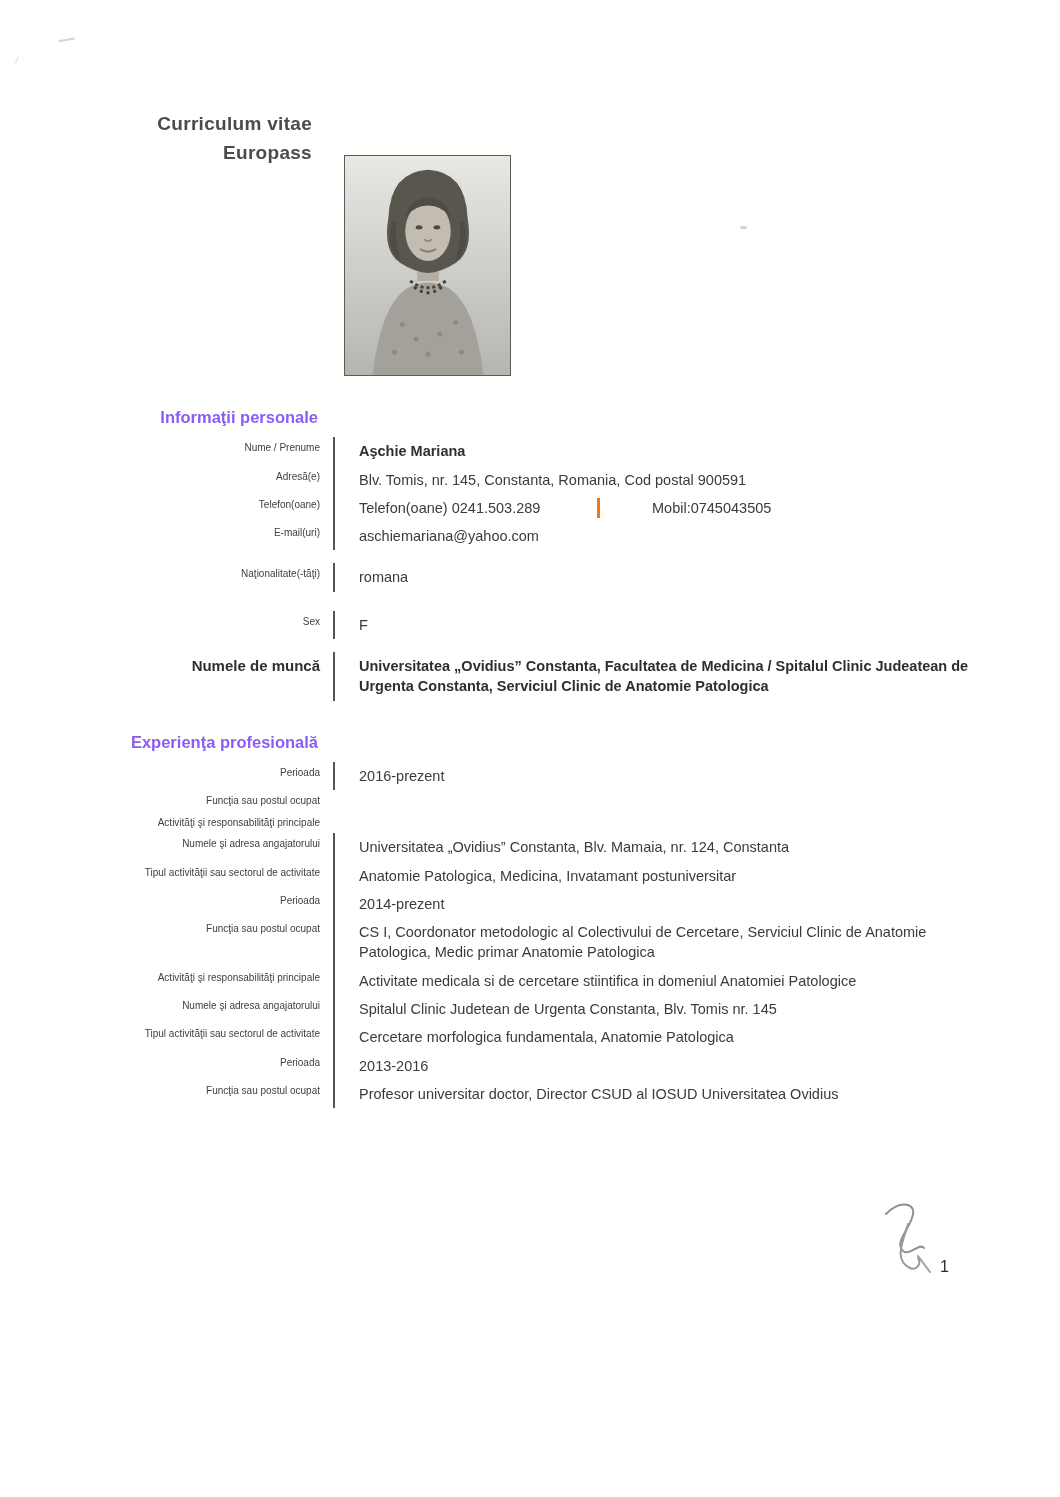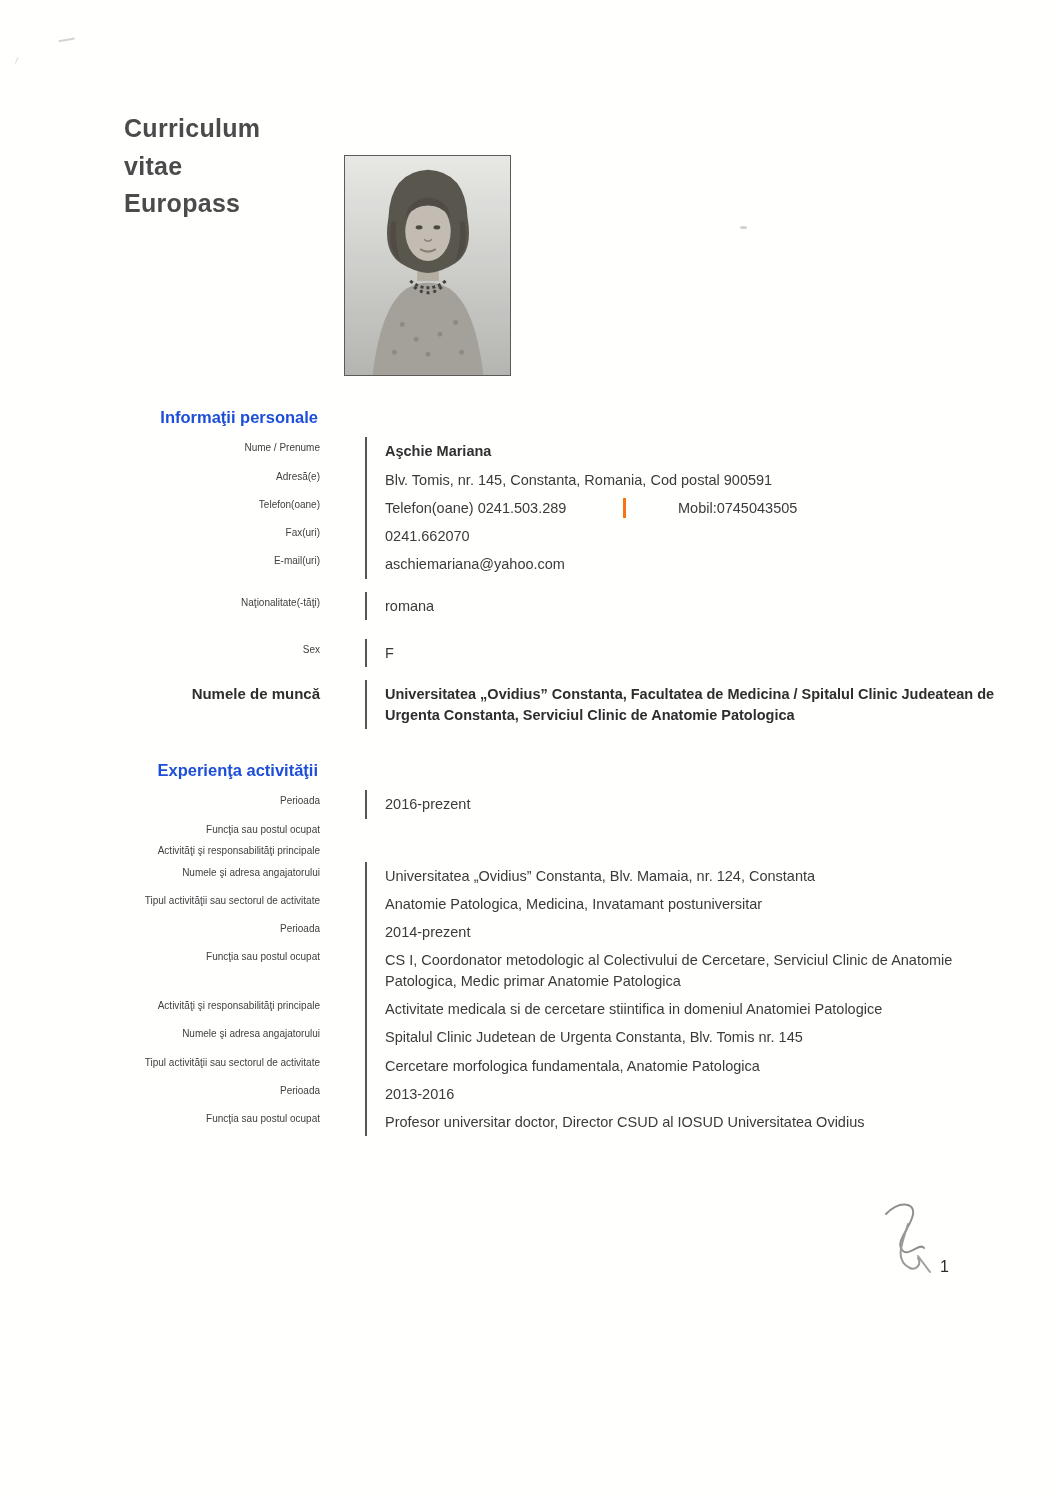--- a/index.html
+++ b/index.html
@@ -10,36 +10,36 @@
 
   
   .artifact-1 { position: absolute; left: 58px; top: 32px; width: 16px; height: 9px;
                 border-bottom: 2px solid #c9c9c9; transform: rotate(-10deg); opacity: .8; }
   .artifact-2 { position: absolute; left: 16px; top: 58px; width: 7px; height: 7px;
                 border-left: 1px solid #d2d2d2; transform: rotate(25deg); opacity: .8; }
   .artifact-3 { position: absolute; left: 740px; top: 226px; width: 7px; height: 3px;
                 background: #d0d0d0; border-radius: 50%; }
 
   .title-block { position: absolute; left: 124px; top: 110px; width: 188px;
-                 font-weight: bold; font-size: 25px; color: #4b4b4b;
+                 text-align: right; font-weight: bold; font-size: 19px; color: #4b4b4b;
                  line-height: 1.5; letter-spacing: .3px; }
 
   .photo-frame { position: absolute; left: 344px; top: 155px; width: 167px; height: 221px;
                  border: 1px solid #5b5b5b; background: #e6e6e4; }
   .photo-frame svg { display: block; width: 100%; height: 100%; }
 
   .content { position: absolute; top: 402px; left: 0; width: 1026px; }
 
   .row { display: flex; align-items: flex-start; }
   .label { flex: 0 0 333px; text-align: right; padding: 4px 13px 4px 0;
            font-size: 10px; color: #414141; line-height: 1.35; }
-  .value { flex: 1; border-left: 2px solid #555555; padding: 4px 26px 4px 18px;
-           font-size: 14.5px; color: #3b3b3b; line-height: 1.4; min-height: 27px; margin-left: 32px; }
-
-  .heading-row .label { font-size: 16.5px; font-weight: bold; color: #1d4ed8; padding-right: 15px; }
+  .value { flex: 1; border-left: 2px solid #555555; padding: 4px 26px 4px 24px;
+           font-size: 14.5px; color: #3b3b3b; line-height: 1.4; min-height: 27px; }
+
+  .heading-row .label { font-size: 16.5px; font-weight: bold; color: #8b5cf6; padding-right: 15px; }
   .heading-row .value { border-left: none; }
   #personal-heading { margin-bottom: 5px; }
   #experience-heading { margin-top: 26px; margin-bottom: 5px; }
 
   .gap-sm { margin-top: 13px; }
   .gap-md { margin-top: 19px; }
 
   .row-nume .value { font-weight: bold; color: #303030; }
   .row-locul .label { font-weight: bold; font-size: 15px; color: #2e2e2e; }
   .row-locul .value { font-weight: bold; color: #2e2e2e; }
@@ -118,24 +118,20 @@
       <div class="value">Blv. Tomis, nr. 145, Constanta, Romania, Cod postal 900591</div>
     </div>
 
     <div class="row">
       <div class="label">Telefon(oane)</div>
       <div class="value">
         <span class="tel-main">Telefon(oane) 0241.503.289</span><span class="tel-mobile">Mobil:0745043505</span>
       </div>
     </div>
 
-    <div class="row">
-      <div class="label">Fax(uri)</div>
-      <div class="value">0241.662070</div>
-    </div>
 
     <div class="row">
       <div class="label">E-mail(uri)</div>
       <div class="value">aschiemariana@yahoo.com</div>
     </div>
 
     <div class="row gap-sm">
       <div class="label">Naţionalitate(-tăţi)</div>
       <div class="value">romana</div>
     </div>
@@ -144,21 +140,21 @@
       <div class="label">Sex</div>
       <div class="value">F</div>
     </div>
 
     <div class="row row-locul gap-sm">
       <div class="label">Numele de muncă</div>
       <div class="value">Universitatea „Ovidius” Constanta, Facultatea de Medicina / Spitalul Clinic Judeatean de Urgenta Constanta, Serviciul Clinic de Anatomie Patologica</div>
     </div>
 
     <div class="row heading-row" id="experience-heading">
-      <div class="label">Experienţa activităţii</div>
+      <div class="label">Experienţa profesională</div>
       <div class="value"></div>
     </div>
 
     <div class="row">
       <div class="label">Perioada</div>
       <div class="value">2016-prezent</div>
     </div>
 
     <div class="row">
       <div class="label">Funcţia sau postul ocupat</div>

